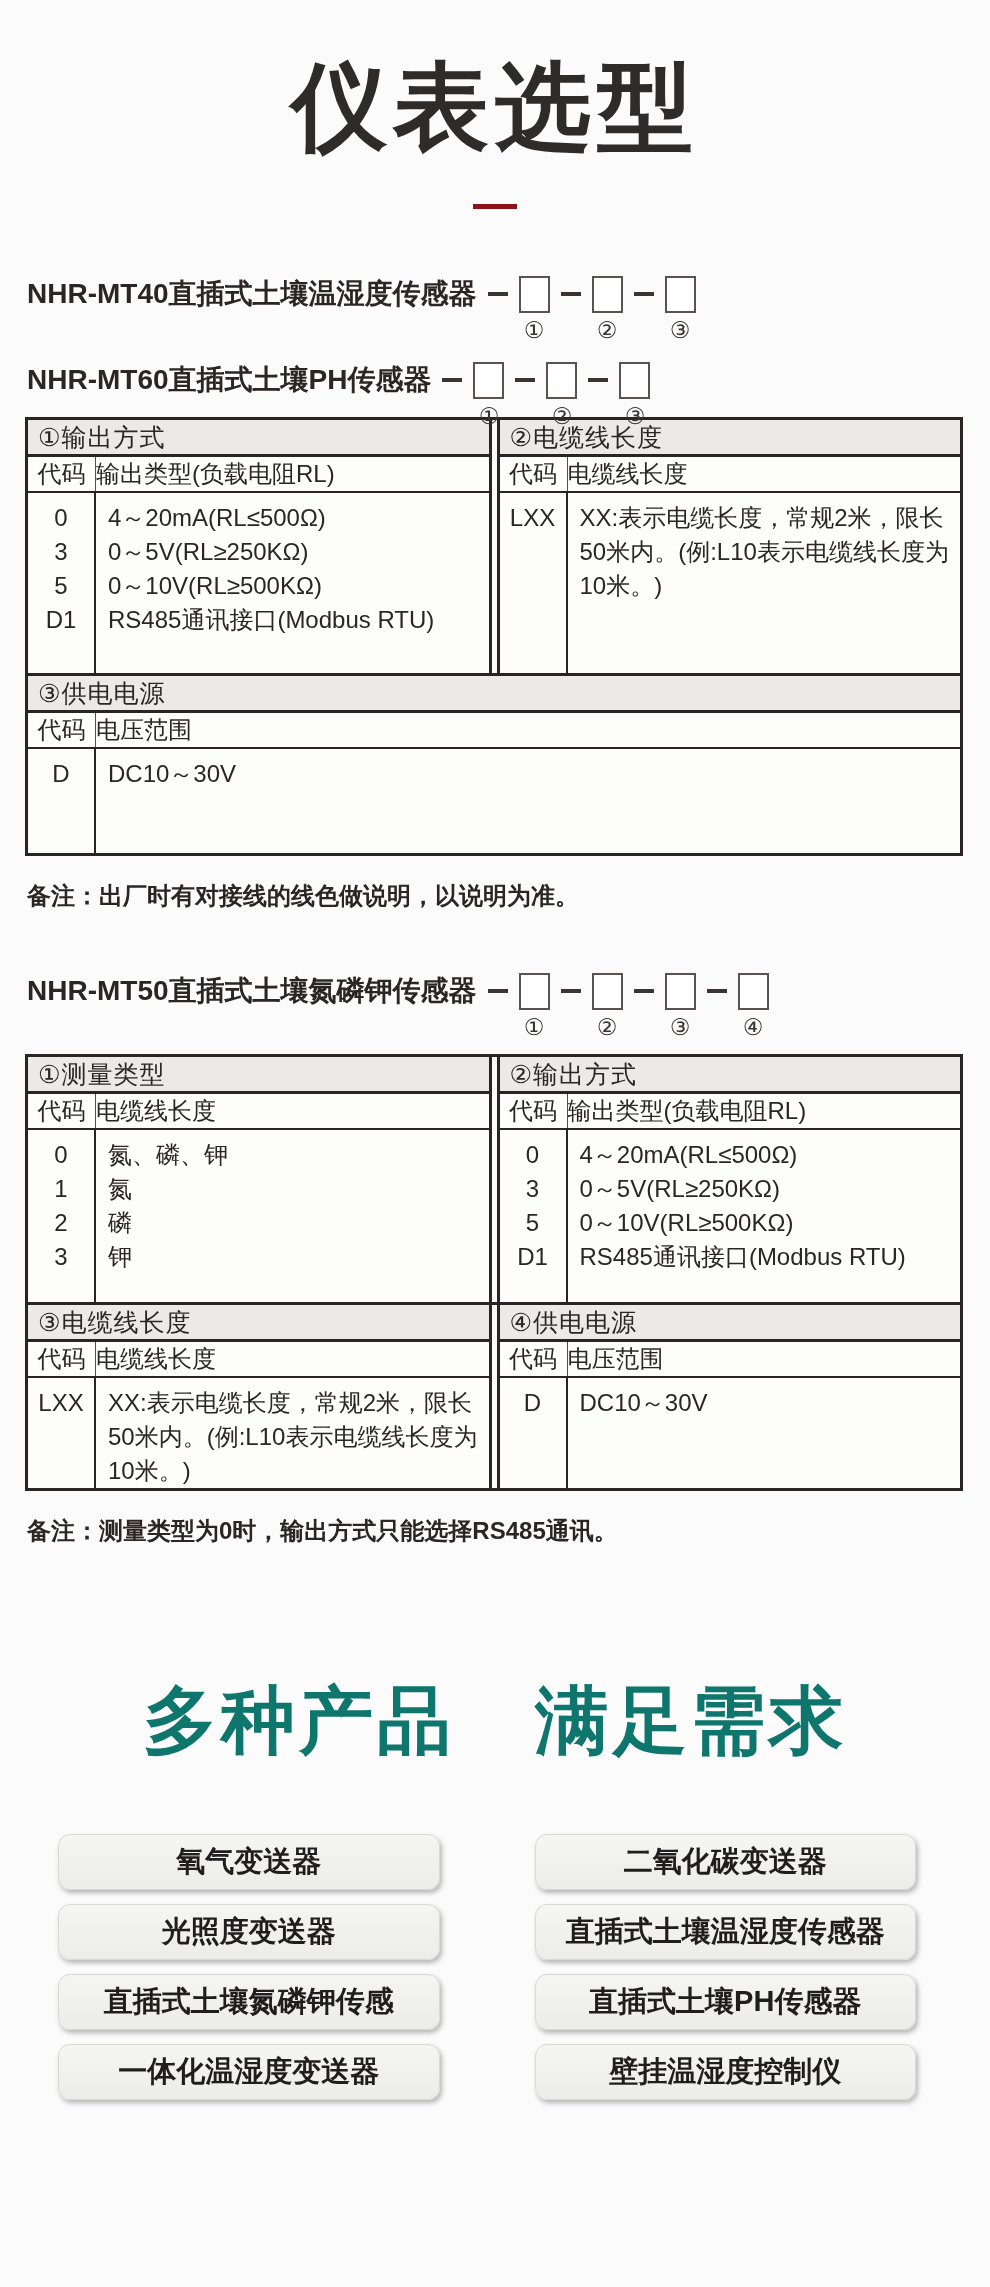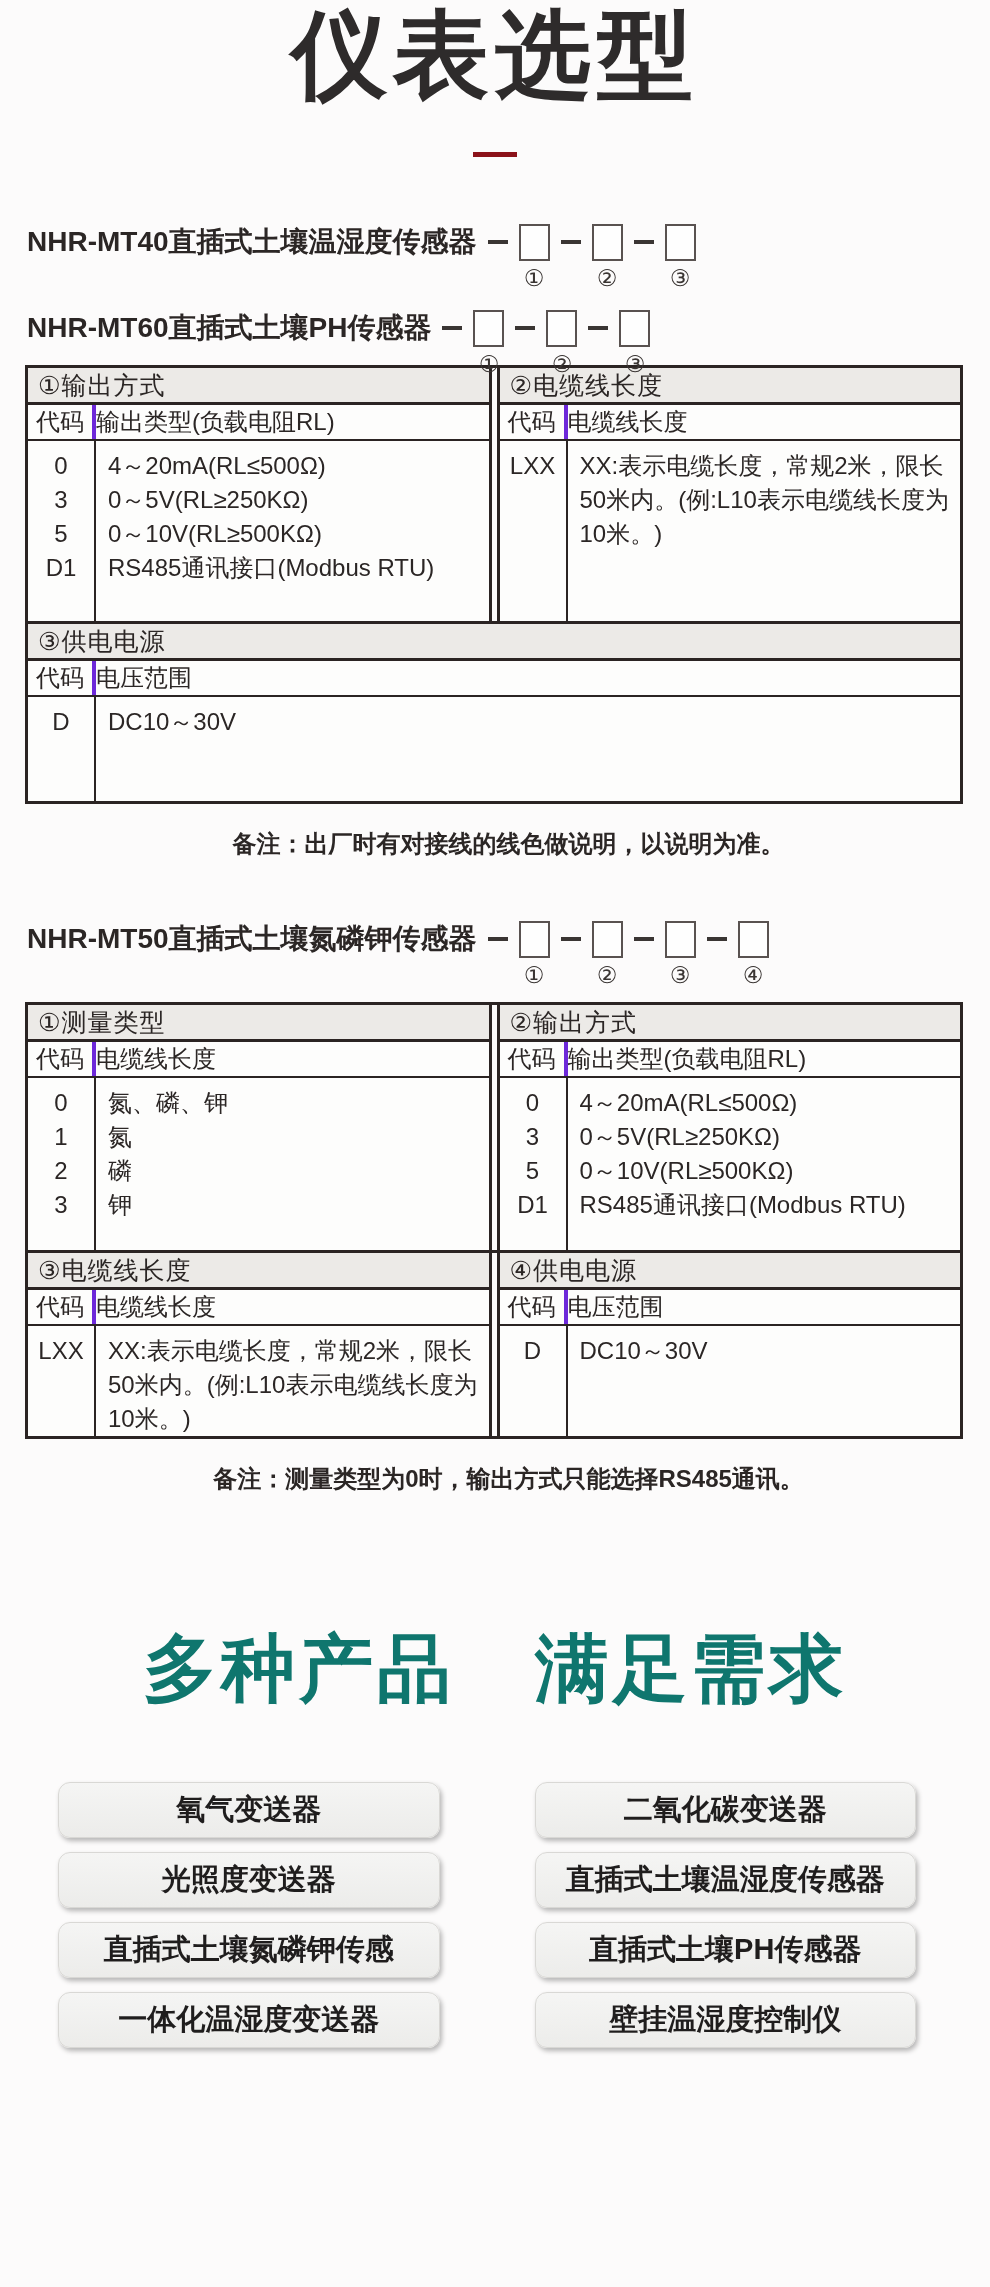--- a/index.html
+++ b/index.html
@@ -8,20 +8,21 @@
     height: 2287px;
     background: #fcfbfb;
     font-family: "Liberation Sans", "DejaVu Sans", sans-serif;
     color: #2b2625;
     overflow: hidden;
     position: relative;
   }
 
   
   .page-title {
+    padding-top: 52px;
     text-align: center;
     font-size: 96px;
     font-weight: 900;
     letter-spacing: 6px;
     color: #2e2b2b;
     line-height: 1.15;
   }
   .title-dash {
     width: 44px; height: 5px;
     background: #8b1219;
@@ -82,21 +83,21 @@
     display: flex;
     align-items: center;
     padding: 0 10px;
     font-size: 25px;
     font-weight: 500;
     letter-spacing: 1px;
   }
   .col-head { display: flex; border-bottom: 2px solid #2b2423; height: 36px; }
   .code-col {
     width: 68px; flex: none;
-    border-right: 4px solid #6d28d9;
+    border-right: 1px solid #6d28d9;
     display: flex; align-items: center; justify-content: center;
     font-size: 24px;
   }
   .desc-col {
     flex: 1;
     display: flex; align-items: center;
     padding-right: 8px;
     font-size: 24px;
   }
   .data-row { display: flex; flex: 1; }
@@ -115,21 +116,20 @@
   .min-t2b { min-height: 100px; }
   .full-sec { border-top: 0; }
   .bottom-row { border-top: 3px solid #2b2423; }
 
   
   .note {
     margin: 24px 0 0 27px;
     font-size: 24px;
     font-weight: 600;
     color: #2b2625;
-    text-align: center;
   }
   .models-single { margin: 56px 0 0 27px; }
 
   
   .footer-heading {
     margin-top: 125px;
     display: flex;
     justify-content: center;
     gap: 80px;
     font-size: 74px;

